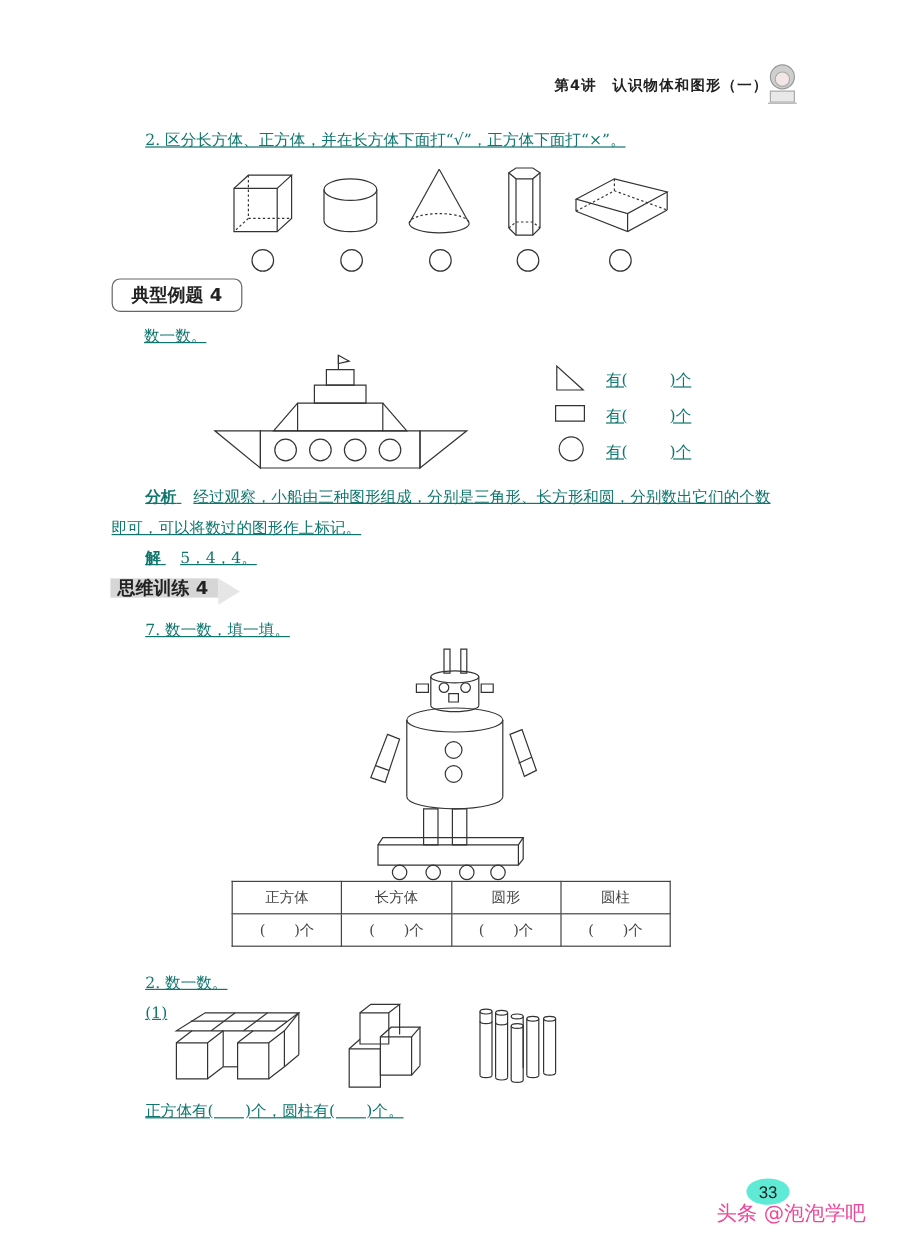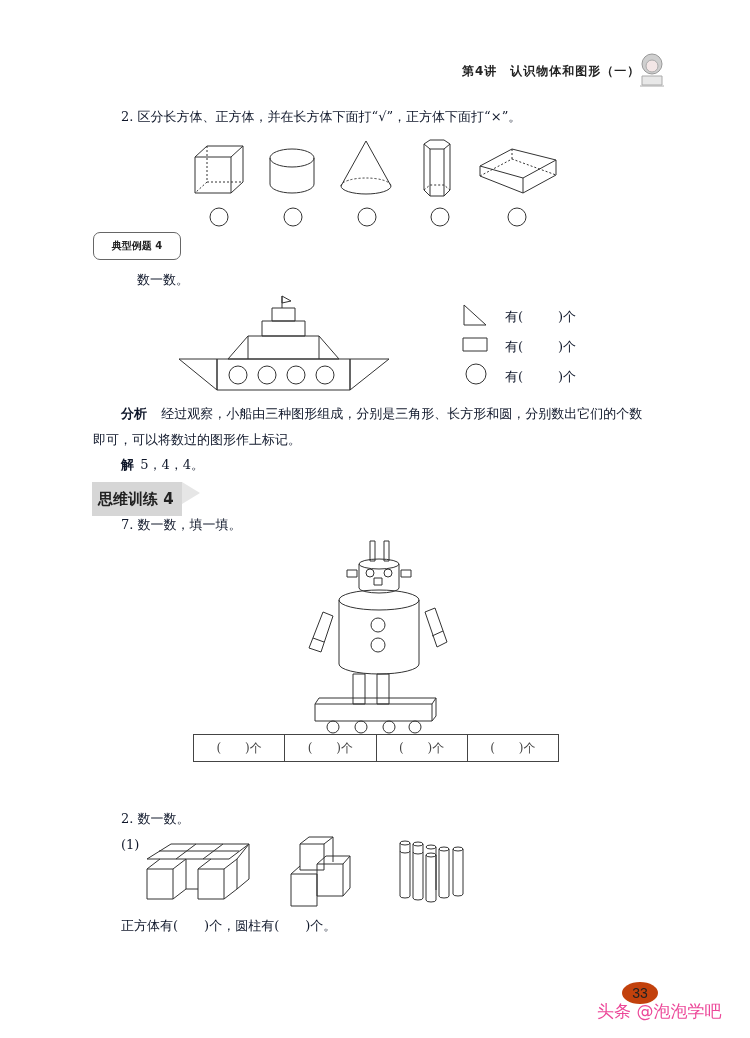--- a/index.html
+++ b/index.html
@@ -1,27 +1,27 @@
 <!DOCTYPE html>
 <html><head>
 <meta charset="utf-8">
 <style>
   html,body{margin:0;padding:0;}
   body{width:750px;height:1038px;background:#ffffff;position:relative;overflow:hidden;font-family:"DejaVu Serif","Liberation Serif",serif;color:#333;}
   .abs{position:absolute;}
   .header-title{left:462px;top:63px;font-family:"DejaVu Sans","Liberation Sans",sans-serif;font-weight:bold;font-size:12px;color:#222;letter-spacing:1px;}
   .mascot{left:636px;top:52px;width:32px;height:36px;}
-  .txt{font-size:13px;color:#0f172a;white-space:nowrap;}
-  .box-tag{left:93px;top:232px;width:88px;height:28px;border:1.5px solid #666;border-radius:7px;box-sizing:border-box;font-family:"DejaVu Sans","Liberation Sans",sans-serif;font-weight:bold;font-size:10px;color:#222;display:flex;align-items:center;justify-content:center;}
-  .arrow-tag{left:92px;top:482px;height:34px;width:90px;background:#d6d6d6;font-family:"DejaVu Sans","Liberation Sans",sans-serif;font-weight:bold;font-size:15px;color:#222;display:flex;align-items:center;padding-left:6px;box-sizing:border-box;}
+  .txt{font-size:13px;color:#0f766e;white-space:nowrap;text-decoration:underline;}
+  .box-tag{left:93px;top:232px;width:109px;height:28px;border:1.5px solid #666;border-radius:7px;box-sizing:border-box;font-family:"DejaVu Sans","Liberation Sans",sans-serif;font-weight:bold;font-size:15px;color:#222;display:flex;align-items:center;justify-content:center;}
+  .arrow-tag{left:92px;top:482px;height:16px;width:90px;background:#d6d6d6;font-family:"DejaVu Sans","Liberation Sans",sans-serif;font-weight:bold;font-size:15px;color:#222;display:flex;align-items:center;padding-left:6px;box-sizing:border-box;}
   .arrow-tip{left:182px;top:482px;width:0;height:0;border-top:11px solid transparent;border-bottom:11px solid transparent;border-left:18px solid #e6e6e6;}
   .bold{font-family:"DejaVu Sans","Liberation Sans",sans-serif;font-weight:bold;}
   table.count{left:193px;top:734px;width:366px;border-collapse:collapse;font-size:12px;}
   table.count td{border:1px solid #444;height:24px;text-align:center;color:#444;}
-  .page-num{left:622px;top:982px;width:36px;height:22px;border-radius:50%;background:#c2410c;font-family:"Liberation Sans",sans-serif;font-size:14px;color:#222;display:flex;align-items:center;justify-content:center;}
+  .page-num{left:622px;top:982px;width:36px;height:22px;border-radius:50%;background:#5eead4;font-family:"Liberation Sans",sans-serif;font-size:14px;color:#222;display:flex;align-items:center;justify-content:center;}
   .watermark{left:597px;top:1000px;font-family:"DejaVu Sans","Liberation Sans",sans-serif;font-size:17px;color:#ec4899;}
   svg{position:absolute;overflow:visible;}
   svg *{vector-effect:non-scaling-stroke;}
 </style>
 </head>
 <body>
 
 <div class="abs header-title">第4讲　认识物体和图形（一）</div>
 <svg class="mascot" viewBox="0 0 32 36" width="32" height="36" style="left:636px;top:52px;">
   <circle cx="16" cy="12" r="10" fill="#cfcfcf" stroke="#999"></circle>
@@ -101,21 +101,21 @@
     <circle cx="10" cy="10" r="9" fill="none" stroke="#333"></circle>
   </svg>
 <svg style="left:430px;top:207px;" width="20" height="20">
     <circle cx="10" cy="10" r="9" fill="none" stroke="#333"></circle>
   </svg>
 <svg style="left:507px;top:207px;" width="20" height="20">
     <circle cx="10" cy="10" r="9" fill="none" stroke="#333"></circle>
   </svg>
 
 <div class="abs box-tag">典型例题 4</div>
-<div class="abs txt" style="left:137px;top:271px;">数一数。</div>
+<div class="abs txt" style="left:120px;top:271px;">数一数。</div>
 
 <svg style="left:178px;top:294px;" width="215" height="100">
   <g fill="none" stroke="#333">
     <line x1="104" y1="2" x2="104" y2="14"></line>
     <polygon points="104,2 113,7 104,9"></polygon>
     <rect x="94" y="14" width="23" height="13"></rect>
     <rect x="84" y="27" width="43" height="15"></rect>
     <rect x="70" y="42" width="71" height="23"></rect>
     <polyline points="70,42 50,65 70,65"></polyline>
     <polyline points="141,42 161,65 141,65"></polyline>
@@ -150,21 +150,21 @@
 <span class="abs txt" style="left:558px;top:368px;">)个</span>
 <div class="abs" style="left:529px;top:366px;width:26px;height:18px;"></div>
 
 <div class="abs txt" style="left:121px;top:405px;text-align:right;">
   <span class="bold">分析</span>
   <span style="margin-left:10px;">经过观察，小船由三种图形组成，分别是三角形、长方形和圆，分别数出它们的个数</span>
 </div>
 <div class="abs txt" style="left:93px;top:431px;">即可，可以将数过的图形作上标记。</div>
 <div class="abs txt" style="left:121px;top:456px;">
   <span class="bold">解</span>
-  <span style="margin-left:2px;">5，4，4。</span>
+  <span style="margin-left:12px;">5，4，4。</span>
 </div>
 
 <div class="abs arrow-tag">思维训练 4</div>
 <div class="abs arrow-tip"></div>
 <div class="abs txt" style="left:121px;top:516px;">7. 数一数，填一填。</div>
 
 <svg style="left:305px;top:540px;" width="150" height="190">
   <g fill="none" stroke="#333">
     <rect x="65" y="1" width="5" height="20"></rect>
       <rect x="79" y="1" width="5" height="20"></rect>
@@ -195,20 +195,26 @@
       <line x1="131" y1="176" x2="127" y2="181"></line>
     <circle cx="28" cy="187" r="6"></circle>
       <circle cx="56" cy="187" r="6"></circle>
       <circle cx="84" cy="187" r="6"></circle>
       <circle cx="110" cy="187" r="6"></circle>
   </g>
 </svg>
 
 <table class="abs count">
   <tbody>
+      <tr>
+    <td>正方体</td>
+    <td>长方体</td>
+    <td>圆形</td>
+    <td>圆柱</td>
+  </tr>
   <tr>
     <td>(　　)个</td>
     <td>(　　)个</td>
     <td>(　　)个</td>
     <td>(　　)个</td>
   </tr>
 </tbody>
   </table>
 
 <div class="abs txt" style="left:121px;top:810px;">2. 数一数。</div>

